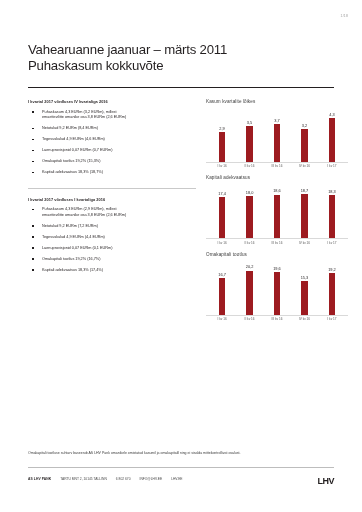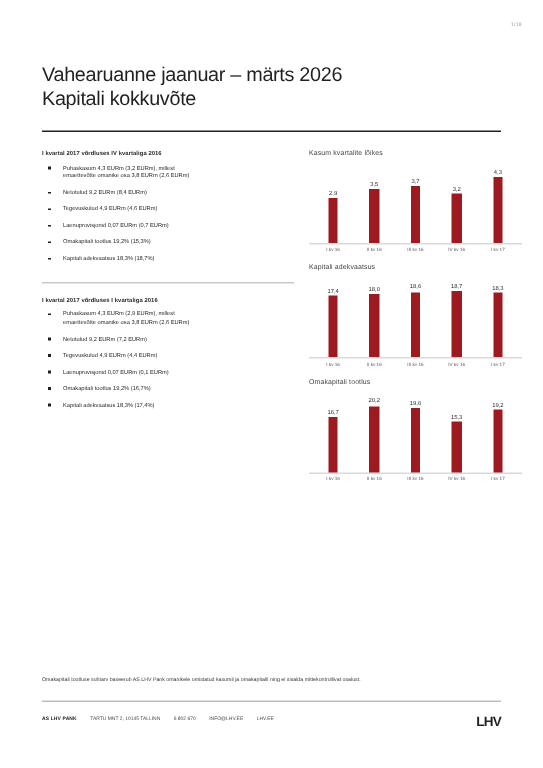--- a/index.html
+++ b/index.html
@@ -108,22 +108,22 @@
   }
 </style>
 </head>
 <body>
 
 <div class="slide">
 
   <div class="page-num">1/18</div>
 
   <div class="title-block">
-    <div class="title-line">Vahearuanne jaanuar – märts 2026</div>
-    <div class="title-line">Kapitali kokkuvõte</div>
+    <div class="title-line">Vahearuanne jaanuar – märts 2011</div>
+    <div class="title-line">Puhaskasum kokkuvõte</div>
   </div>
 
   <div class="rule-top"></div>
 
   <div class="left-col">
 
     <div class="block">
       <div class="block-title">I kvartal 2017 võrdluses IV kvartaliga 2016</div>
 
       <div class="bullet">

